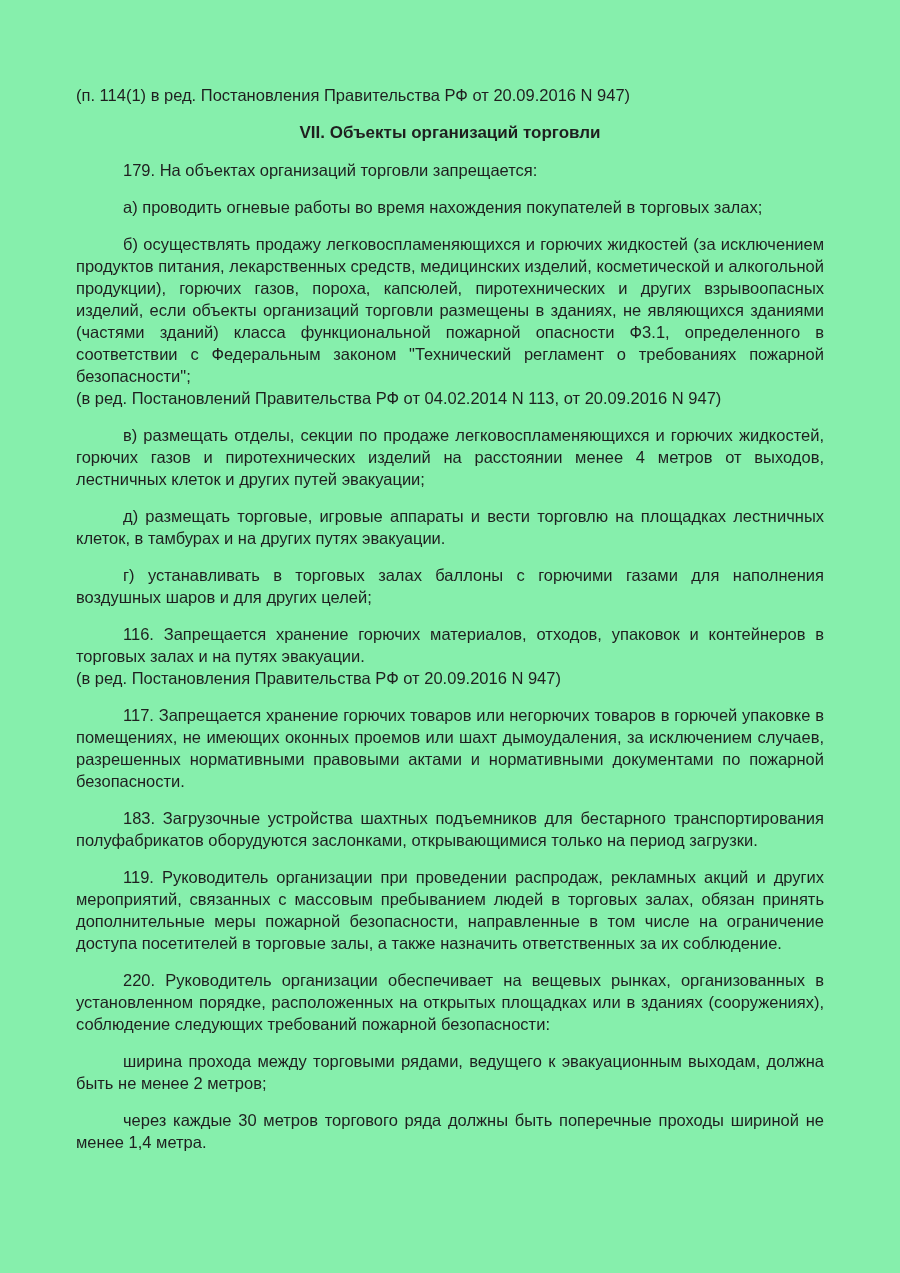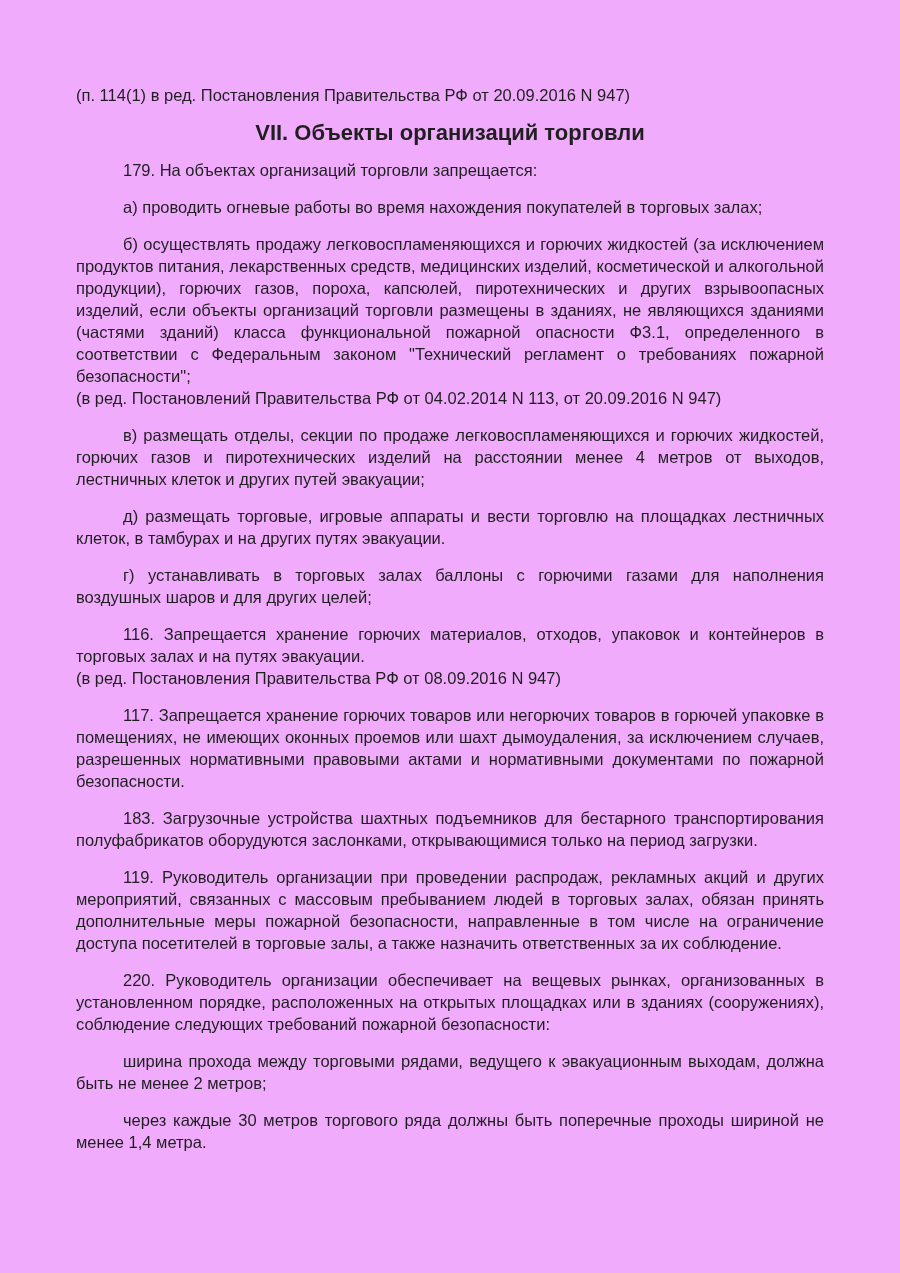--- a/index.html
+++ b/index.html
@@ -5,21 +5,21 @@
   html, body {
     margin: 0;
     padding: 0;
     background: #ffffff;
   }
   .page {
     position: relative;
     box-sizing: border-box;
     width: 900px;
     height: 1273px;
-    background: #f0abfc;
+    background: #86efac;
     padding: 84px 76px 0 76px;
     font-family: "Liberation Sans", "DejaVu Sans", sans-serif;
     font-size: 16.5px;
     line-height: 22px;
     color: #1f1f1f;
     overflow: hidden;
   }
   .page p {
     margin: 15px 0 0 0;
     text-align: justify;
@@ -28,21 +28,21 @@
   .page p.first {
     margin-top: 0;
   }
   .page p.note {
     margin-top: 0;
     text-indent: 0;
     text-align: left;
   }
   .page .heading {
     margin: 16px 0 6px 0;
-    font-size: 22px;
+    font-size: 17px;
     line-height: 22px;
     font-weight: bold;
     text-align: center;
     text-indent: 0;
   }
   .page p.cutoff {
     text-align-last: justify;
   }
 </style>
 </head>
@@ -52,20 +52,20 @@
   <p class="note first">(п. 114(1) в ред. Постановления Правительства РФ от 20.09.2016 N 947)</p>
   <div class="heading">VII. Объекты организаций торговли</div>
   <p>179. На объектах организаций торговли запрещается:</p>
   <p>а) проводить огневые работы во время нахождения покупателей в торговых залах;</p>
   <p>б) осуществлять продажу легковоспламеняющихся и горючих жидкостей (за исключением продуктов питания, лекарственных средств, медицинских изделий, косметической и алкогольной продукции), горючих газов, пороха, капсюлей, пиротехнических и других взрывоопасных изделий, если объекты организаций торговли размещены в зданиях, не являющихся зданиями (частями зданий) класса функциональной пожарной опасности Ф3.1, определенного в соответствии с Федеральным законом "Технический регламент о требованиях пожарной безопасности";</p>
   <p class="note">(в ред. Постановлений Правительства РФ от 04.02.2014 N 113, от 20.09.2016 N 947)</p>
   <p>в) размещать отделы, секции по продаже легковоспламеняющихся и горючих жидкостей, горючих газов и пиротехнических изделий на расстоянии менее 4 метров от выходов, лестничных клеток и других путей эвакуации;</p>
   <p>д) размещать торговые, игровые аппараты и вести торговлю на площадках лестничных клеток, в тамбурах и на других путях эвакуации.</p>
   <p>г) устанавливать в торговых залах баллоны с горючими газами для наполнения воздушных шаров и для других целей;</p>
   <p>116. Запрещается хранение горючих материалов, отходов, упаковок и контейнеров в торговых залах и на путях эвакуации.</p>
-  <p class="note">(в ред. Постановления Правительства РФ от 08.09.2016 N 947)</p>
+  <p class="note">(в ред. Постановления Правительства РФ от 20.09.2016 N 947)</p>
   <p>117. Запрещается хранение горючих товаров или негорючих товаров в горючей упаковке в помещениях, не имеющих оконных проемов или шахт дымоудаления, за исключением случаев, разрешенных нормативными правовыми актами и нормативными документами по пожарной безопасности.</p>
   <p>183. Загрузочные устройства шахтных подъемников для бестарного транспортирования полуфабрикатов оборудуются заслонками, открывающимися только на период загрузки.</p>
   <p>119. Руководитель организации при проведении распродаж, рекламных акций и других мероприятий, связанных с массовым пребыванием людей в торговых залах, обязан принять дополнительные меры пожарной безопасности, направленные в том числе на ограничение доступа посетителей в торговые залы, а также назначить ответственных за их соблюдение.</p>
   <p>220. Руководитель организации обеспечивает на вещевых рынках, организованных в установленном порядке, расположенных на открытых площадках или в зданиях (сооружениях), соблюдение следующих требований пожарной безопасности:</p>
   <p>ширина прохода между торговыми рядами, ведущего к эвакуационным выходам, должна быть не менее 2 метров;</p>
   <p>через каждые 30 метров торгового ряда должны быть поперечные проходы шириной не менее 1,4 метра.</p>
 </div>
 
 </body></html>

